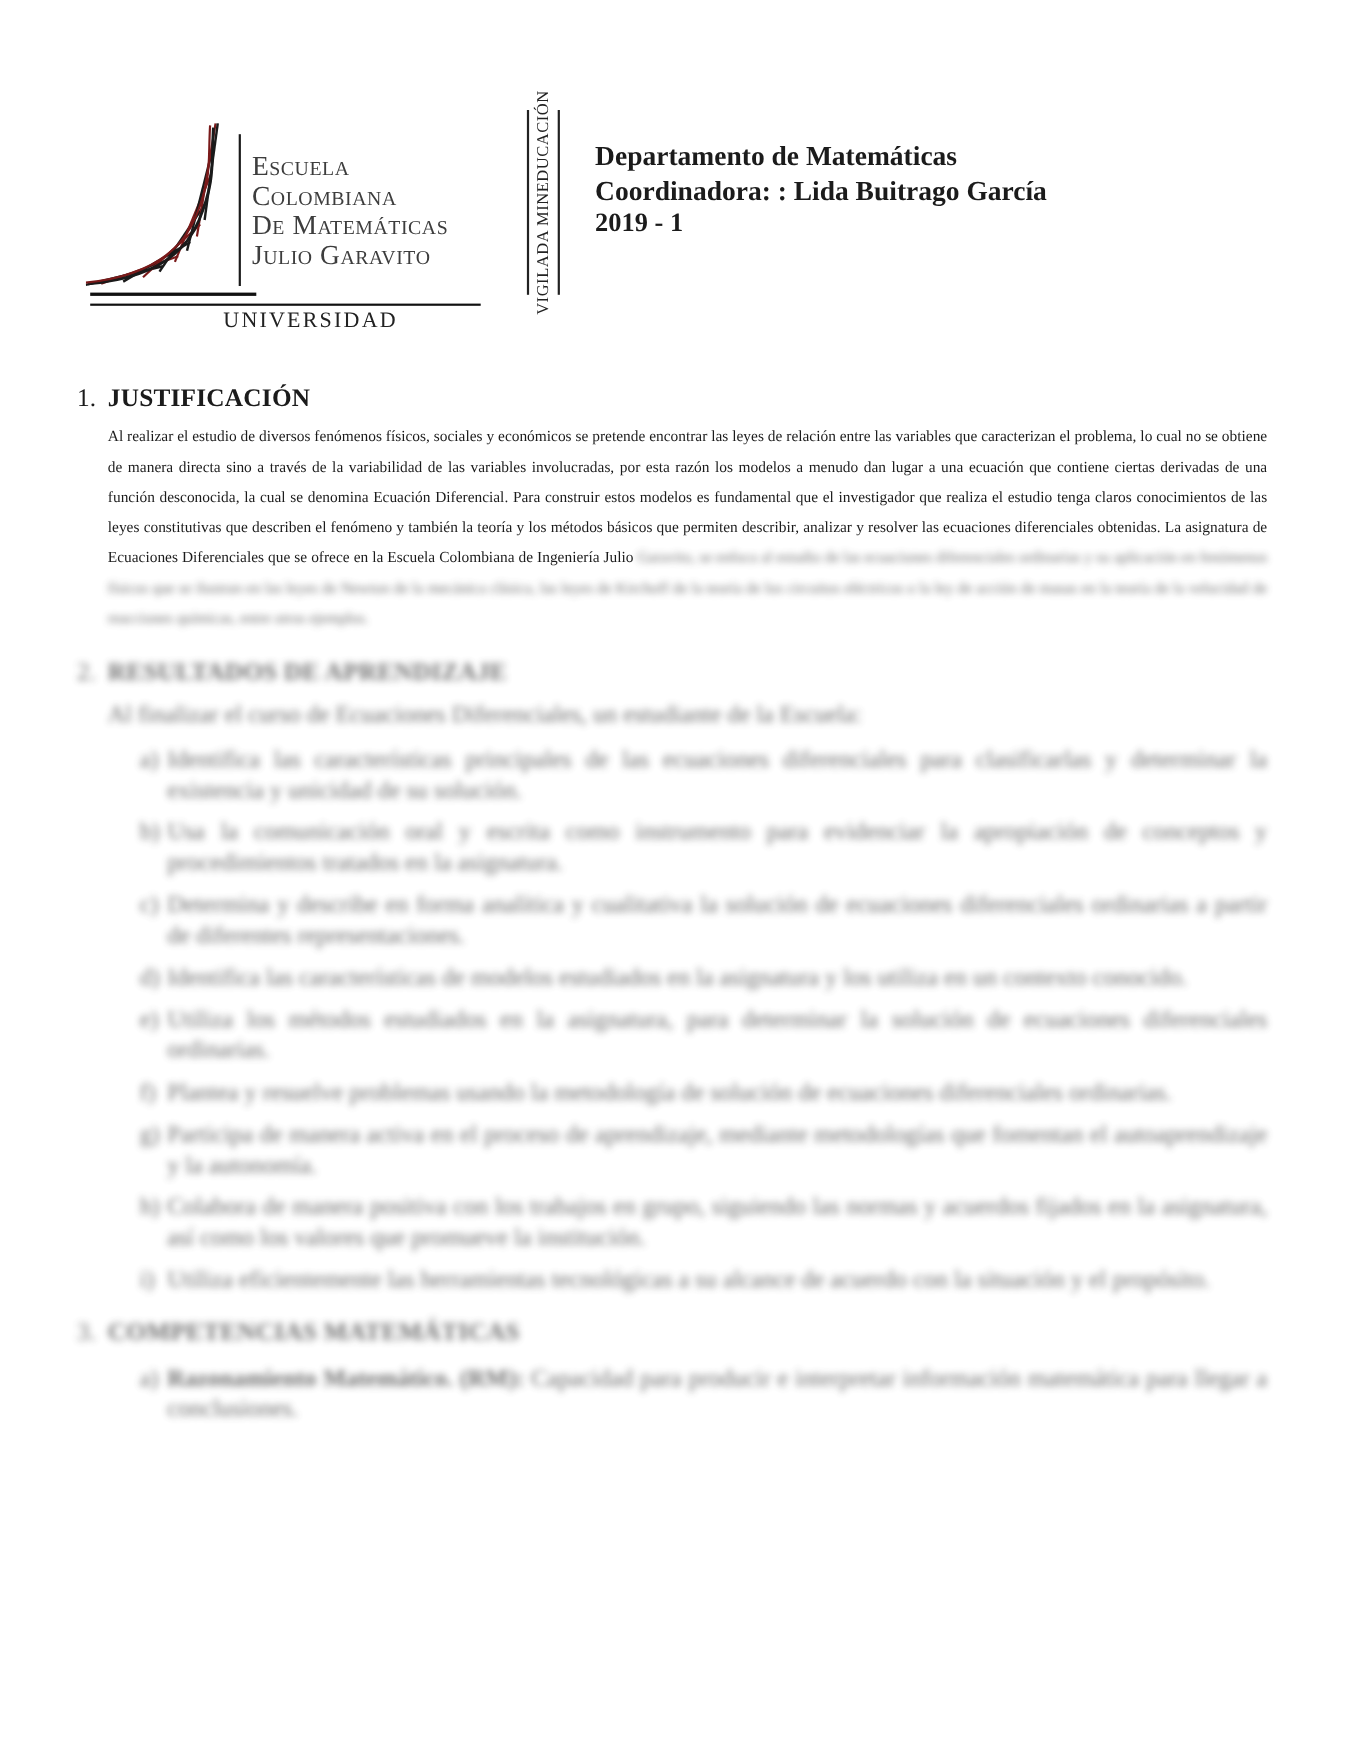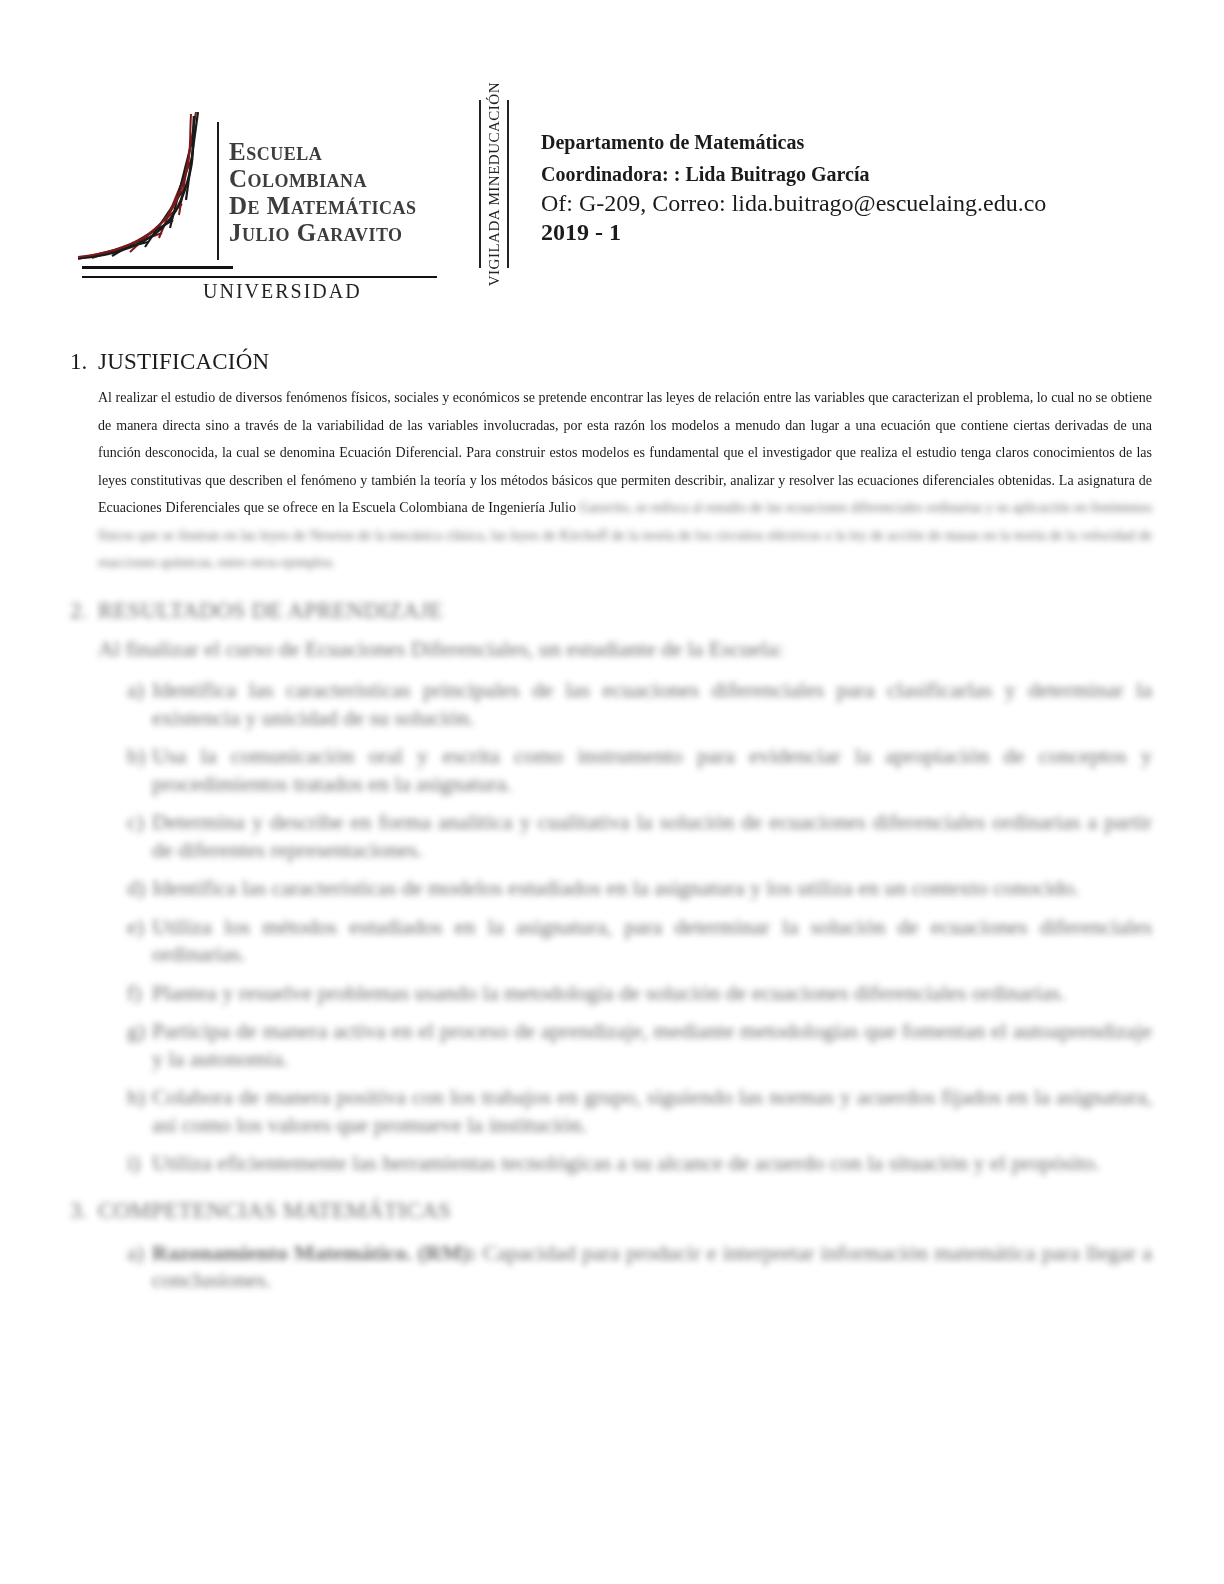--- a/index.html
+++ b/index.html
@@ -10,42 +10,42 @@
     background:#ffffff;
     font-family:"Liberation Serif","DejaVu Serif",serif;
     color:#1b1b1b;
     overflow:hidden;
   }
 
   
   .logo-svg { position:absolute; left:78px; top:112px; width:132px; height:150px; }
   .logo-divider { position:absolute; left:217px; top:122px; width:2px; height:138px; background:#1a1a1a; }
   .wordmark { position:absolute; left:229px; top:138px; line-height:27px; font-size:25px;
-              font-variant:small-caps; letter-spacing:0.5px; color:#3d3d3d;font-weight:bold; }
+              font-variant:small-caps; letter-spacing:0.5px; color:#3d3d3d; }
   .rule-short { position:absolute; left:82px; top:266px; width:151px; height:3px; background:#111; }
   .rule-long  { position:absolute; left:82px; top:276px; width:355px; height:2px; background:#111; }
   .university-label { position:absolute; left:203px; top:280px; font-size:20px; letter-spacing:2px; color:#222; }
 
   .vigilada-strip { position:absolute; left:479px; top:100px; height:168px; width:26px;
                     border-left:2px solid #222; border-right:2px solid #222;
                     display:flex; align-items:center; justify-content:center; }
   .vigilada-strip span { writing-mode:vertical-rl; transform:rotate(180deg);
                          font-size:15px; letter-spacing:0.5px; color:#222; white-space:nowrap; }
 
   .header-info { position:absolute; left:541px; top:128px; width:590px; line-height:29px; }
-  .hi-dept, .hi-title, .hi-coord, .hi-term { font-weight:bold; font-size:20px; }
+  .hi-dept, .hi-title, .hi-coord, .hi-term { font-weight:bold; font-size:25px; }
   .hi-coord { margin-top:3px; }
   .hi-office { font-size:24px; }
   .hi-term { font-size:24px; }
 
   
   .doc-main { position:absolute; left:70px; top:348px; width:1082px; }
   .sec-head { display:flex; font-size:23px; line-height:28px; }
   .sec-num { width:28px; flex:0 0 28px; }
-  .sec-title { font-weight:normal; letter-spacing:0.2px; }
+  .sec-title { font-weight:bold; letter-spacing:0.2px; }
 
   .body-par { margin:8px 0 0 28px; font-size:14px; line-height:27.5px; text-align:justify; }
   .sec-block { margin-top:20px; }
   .sec-intro { margin:10px 0 0 28px; font-size:22px; line-height:27.5px; }
 
   .items { margin:14px 0 0 57px; }
   .list-item { display:flex; margin-bottom:11px; font-size:22px; line-height:27.5px; }
   .item-label { flex:0 0 25px; width:25px; }
   .item-text { flex:1; text-align:justify; }
   .lead-bold { font-weight:bold; }
@@ -89,21 +89,20 @@
     <div class="rule-long"></div>
     <div class="university-label">UNIVERSIDAD</div>
 
     <div class="vigilada-strip">
       <span>VIGILADA MINEDUCACIÓN</span>
     </div>
 
     <div class="header-info">
       <div class="hi-dept">Departamento de Matemáticas</div>
       <div class="hi-coord">Coordinadora: : Lida Buitrago García</div>
-      <div class="hi-office">Of: G-209, Correo: lida.buitrago@escuelaing.edu.co</div>
       <div class="hi-term">2019 - 1</div>
     </div>
   </header>
 
   <main class="doc-main">
 
     <section>
       <div class="sec-head">
         <span class="sec-num">1.</span>
         <span class="sec-title">JUSTIFICACIÓN</span>

